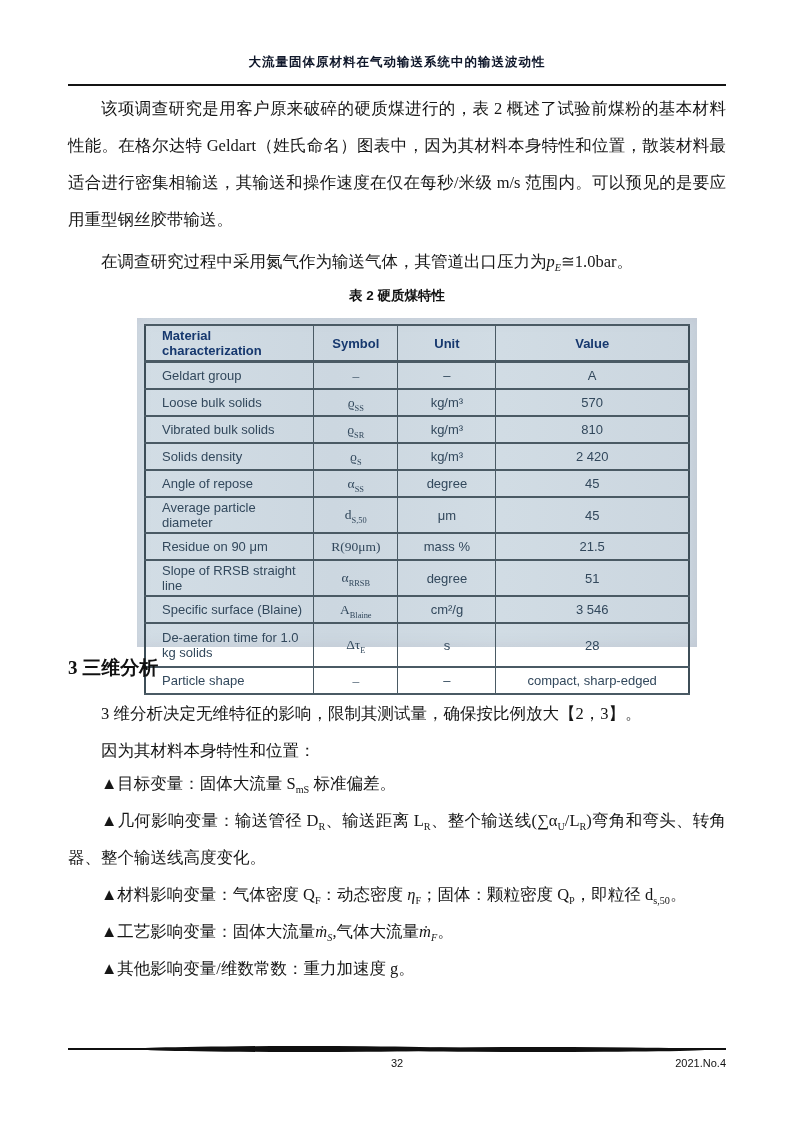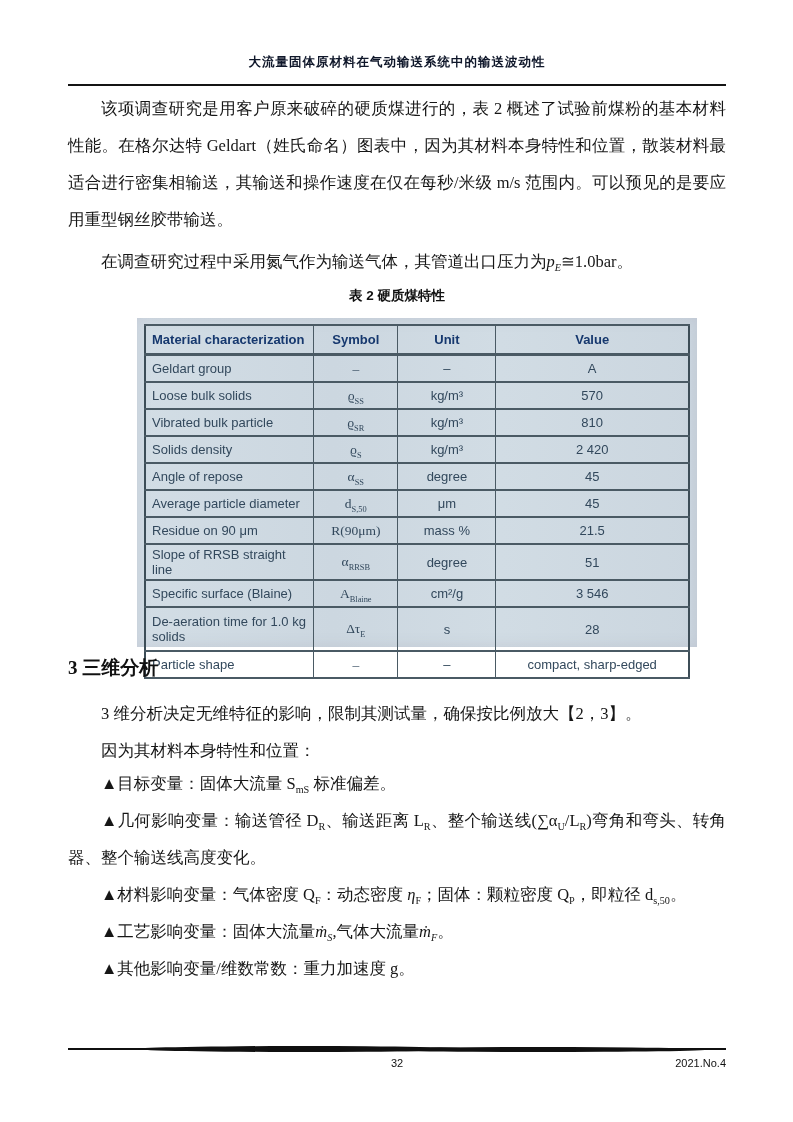--- a/index.html
+++ b/index.html
@@ -42,21 +42,21 @@
   table.props col.c-sym{width:15.5%;}
   table.props col.c-unit{width:18%;}
   table.props col.c-val{width:35.5%;}
   table.props th,table.props td{
     border:1px solid #4a5a64;border-top-width:2px;border-bottom-width:2px;
     padding:2px 6px;text-align:center;height:21px;
   }
   table.props th{
     color:#16386e;font-weight:bold;font-size:13px;height:23px;border-bottom-width:3px;
   }
-  table.props th:first-child,table.props td:first-child{text-align:left;padding-left:6px;}
+  table.props th:first-child,table.props td:first-child{text-align:left;padding-left:16px;}
   table.props td.sym{font-family:"Liberation Serif","DejaVu Serif",serif;font-size:13.5px;}
   table.props tr.tall td{height:38px;}
 
   .section-heading{
     position:absolute;top:655px;left:68px;margin:0;
     font-size:19px;font-weight:bold;color:#111;
   }
   .para-3{top:695px;}
   .para-4{top:732px;}
   .bullets{position:absolute;top:765px;left:68px;width:658px;}
@@ -111,21 +111,21 @@
           <td>–</td>
           <td>A</td>
         </tr>
         <tr>
           <td>Loose bulk solids</td>
           <td class="sym">ϱ<sub>SS</sub></td>
           <td>kg/m³</td>
           <td>570</td>
         </tr>
         <tr>
-          <td>Vibrated bulk particle</td>
+          <td>Vibrated bulk solids</td>
           <td class="sym">ϱ<sub>SR</sub></td>
           <td>kg/m³</td>
           <td>810</td>
         </tr>
         <tr>
           <td>Solids density</td>
           <td class="sym">ϱ<sub>S</sub></td>
           <td>kg/m³</td>
           <td>2 420</td>
         </tr>

